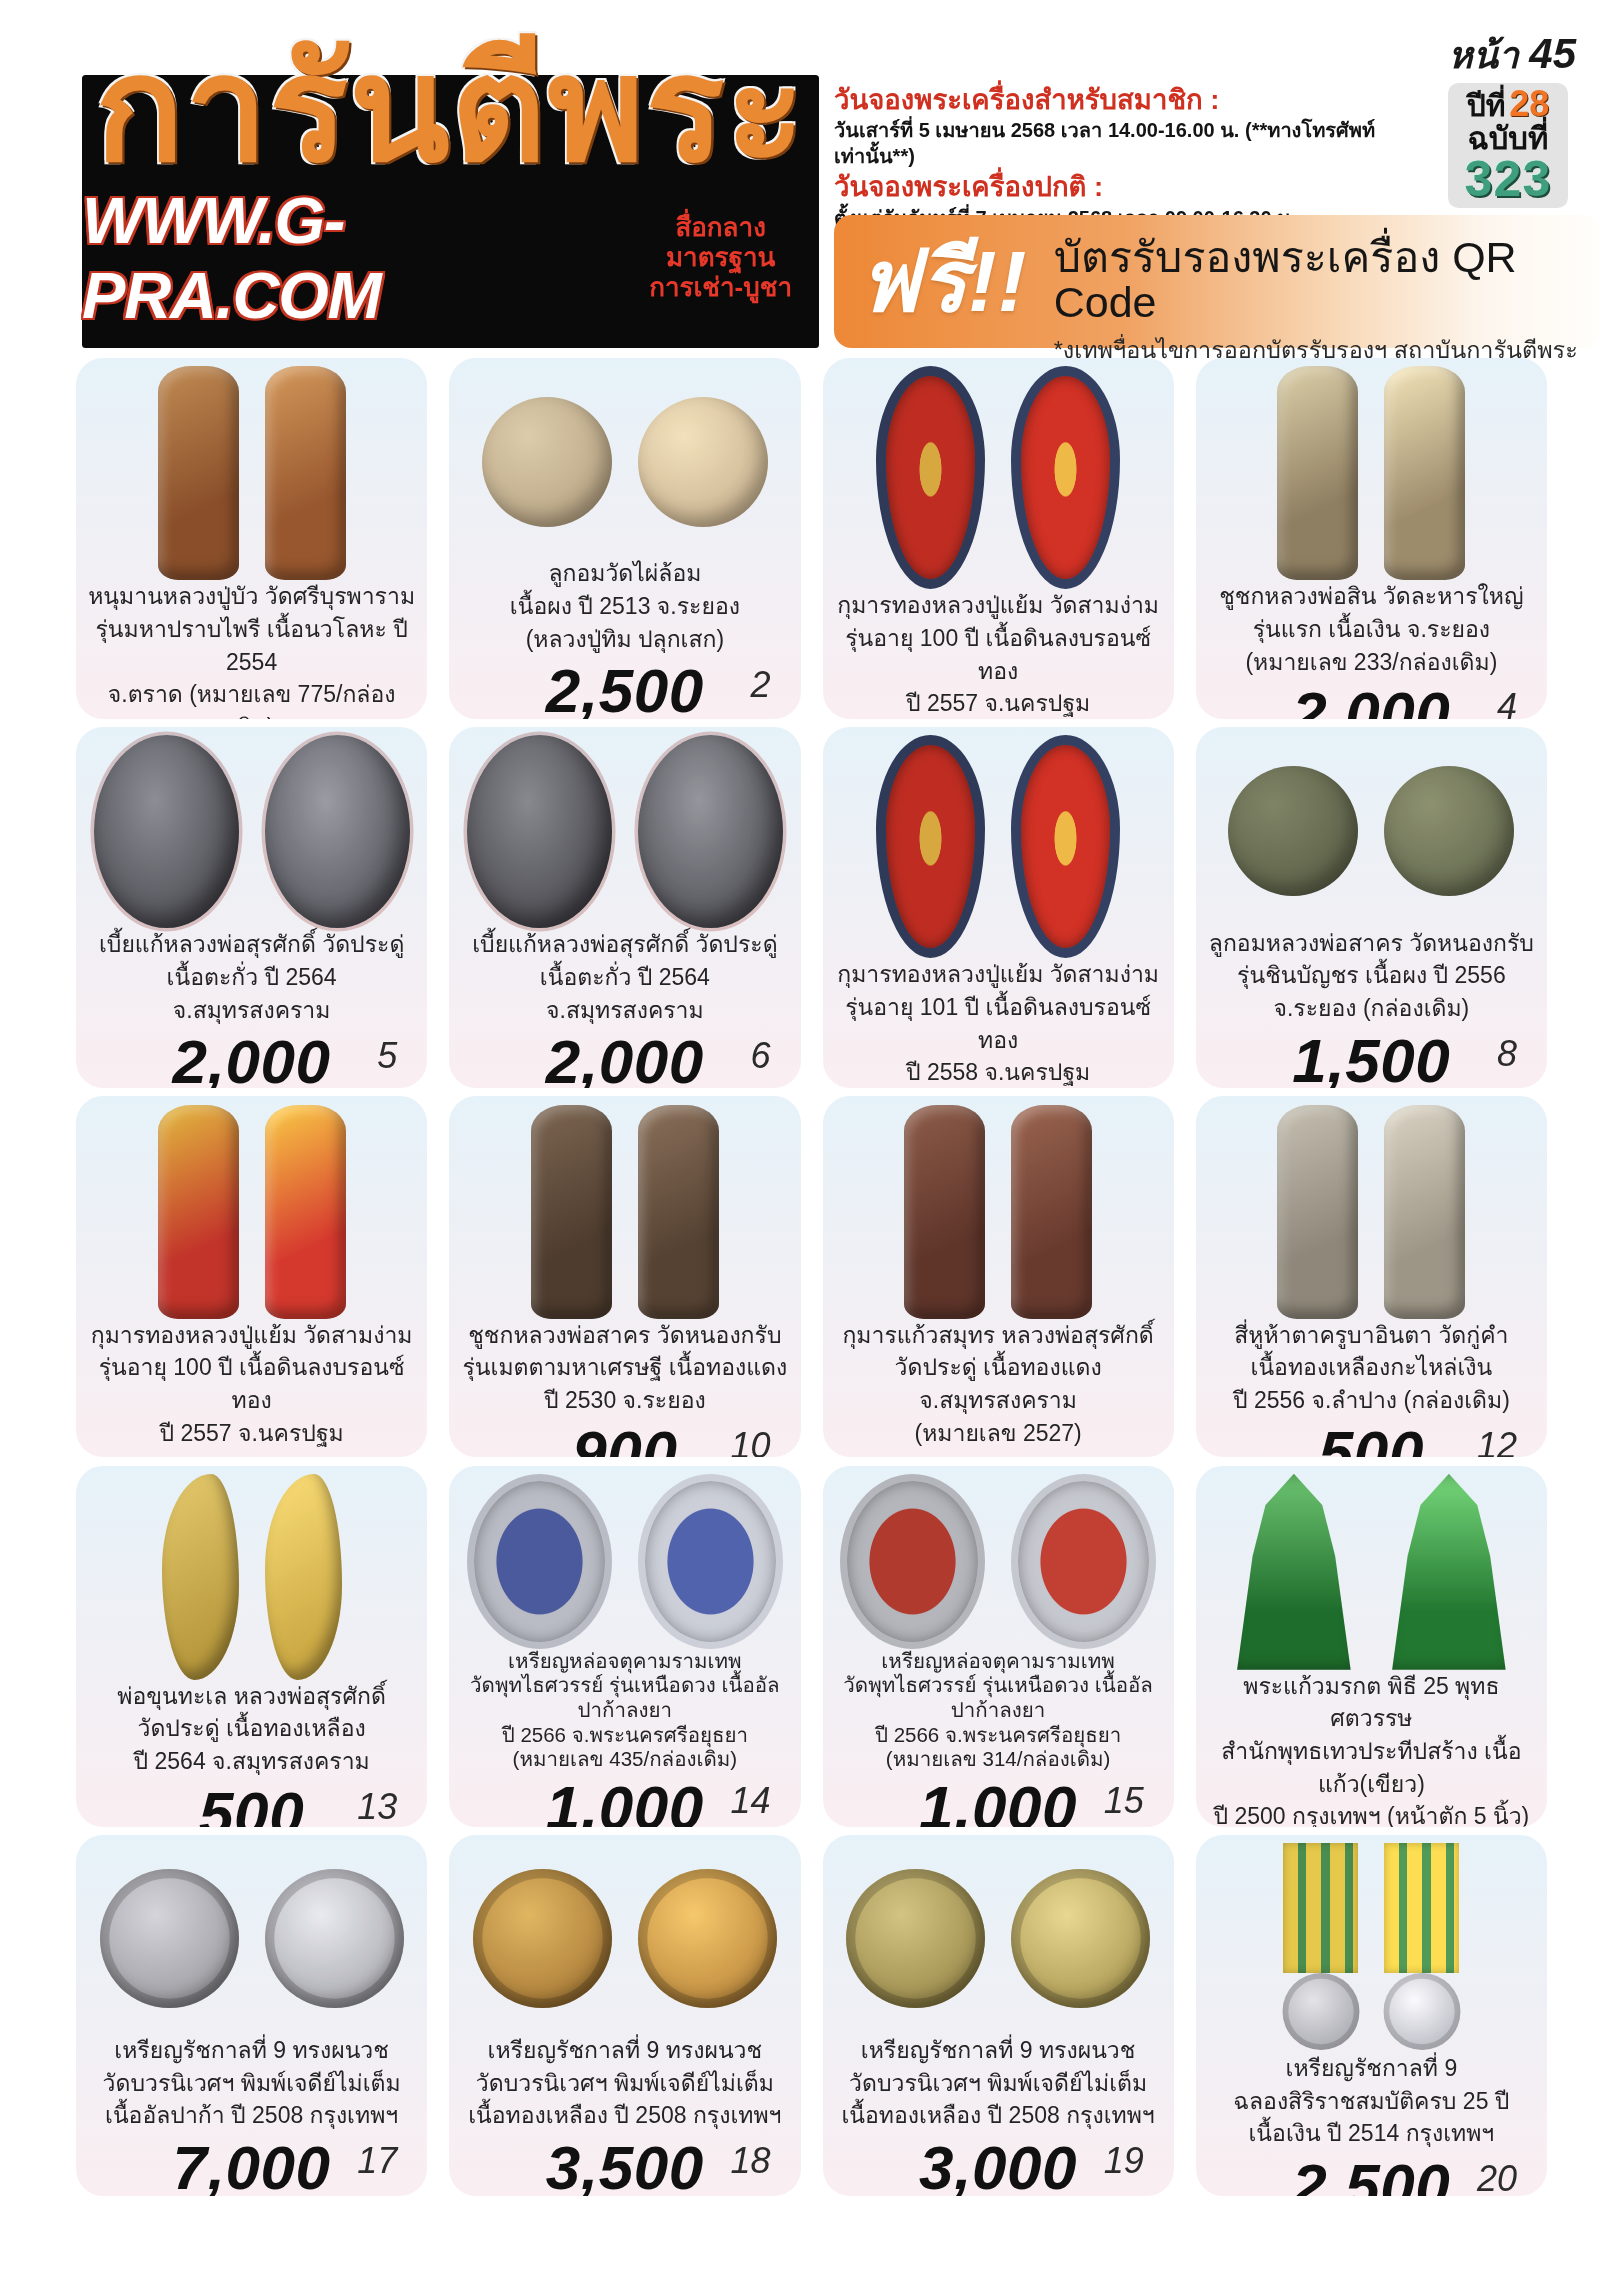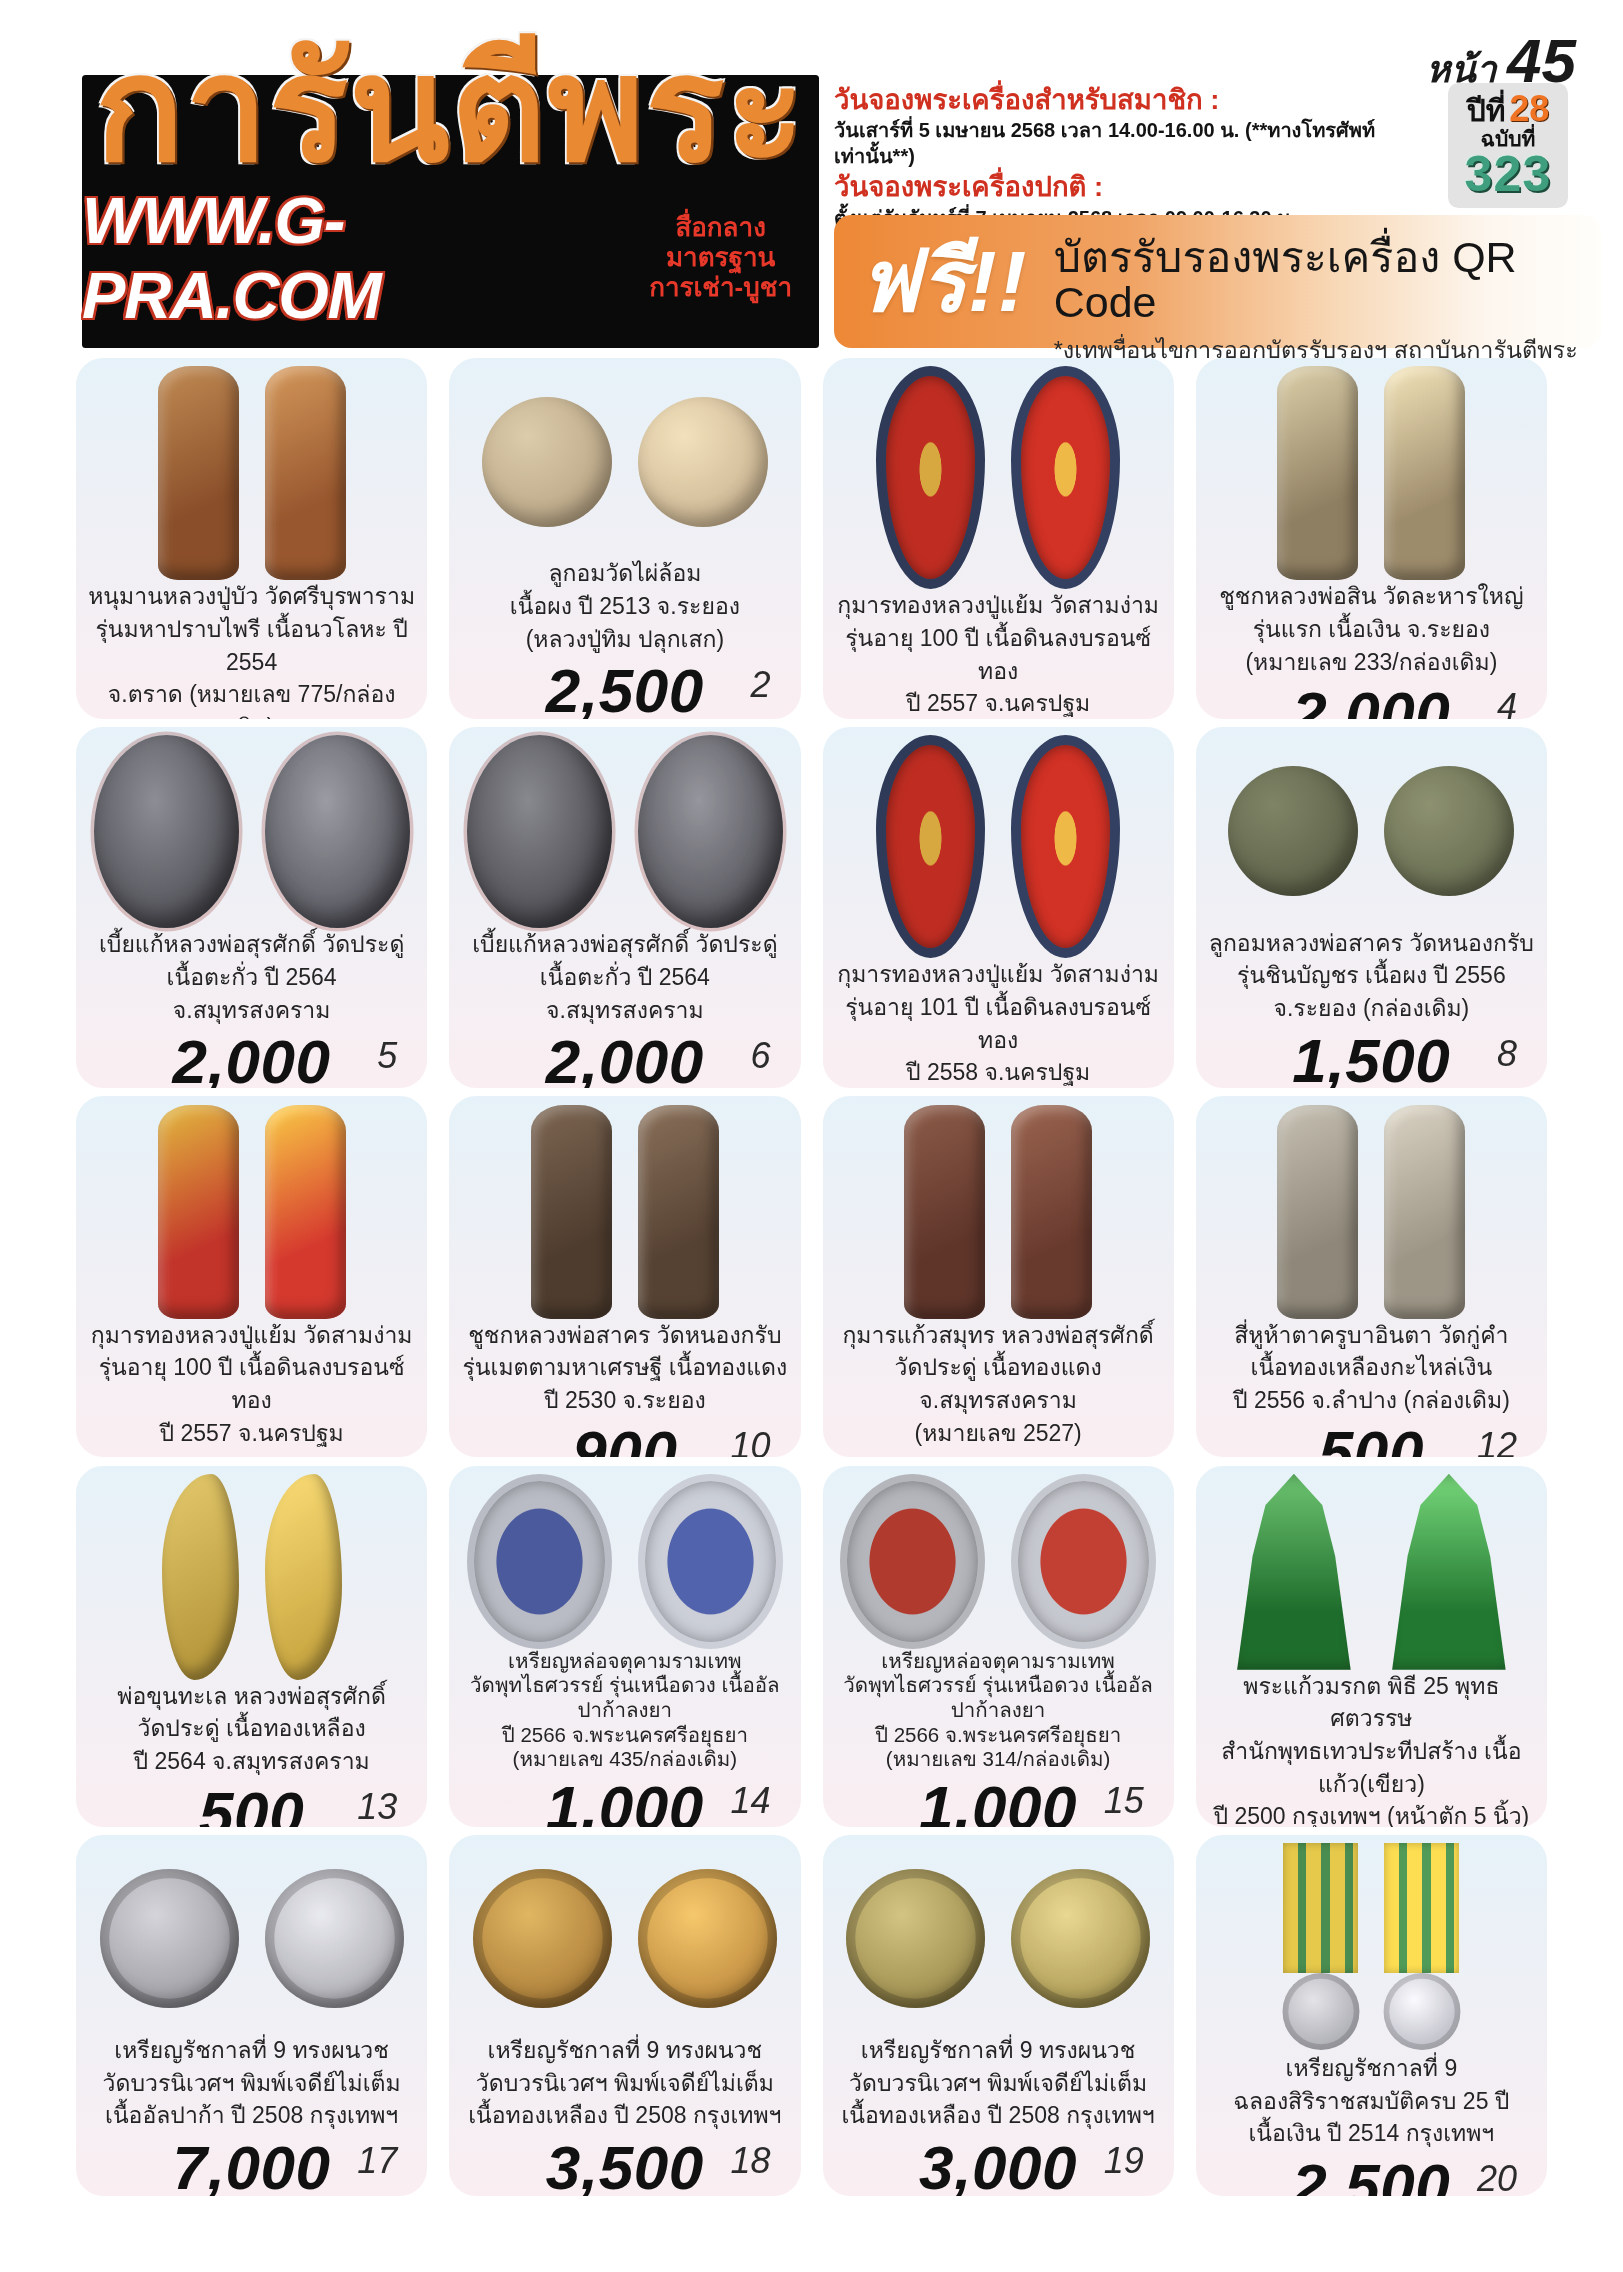--- a/index.html
+++ b/index.html
@@ -2,41 +2,41 @@
 <html lang="th" style="font-size:9.3px"><head>
 <meta charset="utf-8">
 <style>
   html,body{margin:0;padding:0;background:#ffffff;}
   body{font-family:"Liberation Sans","DejaVu Sans",sans-serif;}
   #page{position:relative;width:1623px;height:2273px;background:#ffffff;overflow:hidden;}
 
   
   .page-num{position:absolute;top:24.5px;right:47px;color:#1a1a1a;font-style:italic;font-weight:700;white-space:nowrap;}
   .page-num .lbl{font-size:37px;}
-  .page-num .num{font-size:62px;margin-left:10.5px;}
+  .page-num .num{font-size:42px;margin-left:10.5px;}
 
   .logo-box{position:absolute;left:82px;top:75px;width:737px;height:273px;background:#0a0a0a;border-radius:3.5px;
             display:flex;flex-direction:column;align-items:center;justify-content:flex-end;padding-bottom:15px;box-sizing:border-box;}
   .logo-title{font-size:147px;line-height:0.95;font-weight:700;color:#e98a33;
               text-shadow:2.3px 2.3px 0 #7a3d10,-1.8px -1.8px 0 #f4f4f4,1.8px -1.8px 0 #f4f4f4,-1.8px 1.8px 0 #f4f4f4;
               letter-spacing:1.2px;}
   .logo-bottom{display:flex;align-items:center;gap:7px;margin-top:3px;}
   .logo-url{font-size:65px;font-weight:700;font-style:italic;color:#ffffff;letter-spacing:-1.2px;
             text-shadow:2.3px 2.3px 0 #c23420,-2.3px -2.3px 0 #c23420,2.3px -2.3px 0 #c23420,-2.3px 2.3px 0 #c23420,0 2.3px 0 #c23420,0 -2.3px 0 #c23420,2.3px 0 0 #c23420,-2.3px 0 0 #c23420;}
   .logo-tagline{color:#e8382a;font-weight:700;font-size:26px;line-height:1.15;text-align:center;}
 
   .booking{position:absolute;left:834px;top:83px;width:596px;}
   .booking .red{color:#d0301f;font-weight:700;font-size:27.5px;line-height:1.25;}
   .booking .blk{color:#141414;font-weight:700;font-size:20px;line-height:1.3;margin-bottom:1px;}
 
   .issue-box{position:absolute;left:1448px;top:83px;width:120px;height:125px;background:#e3e3e3;border-radius:10.5px;
              display:flex;flex-direction:column;align-items:center;justify-content:center;line-height:1.02;}
   .issue-box .row1{font-size:30px;font-weight:700;color:#111;white-space:nowrap;}
   .issue-box .row1 .yr{color:#f07424;font-size:36px;text-shadow:1.2px 1.2px 0 #5a2a08;margin-left:3.5px;margin-top:39px;}
-  .issue-box .row2{font-size:21px;font-weight:700;color:#111;}
+  .issue-box .row2{font-size:31px;font-weight:700;color:#111;}
   .issue-box .row3{font-size:50px;font-weight:700;color:#3f9e7e;letter-spacing:1.2px;
                    text-shadow:1.8px 1.8px 0 #1d4d3a,-1.2px -1.2px 0 #d8ece2;}
 
   .promo{position:absolute;left:834px;top:215px;width:767px;height:133px;border-radius:17.5px;
          background:linear-gradient(90deg,#ed8836 0%,#f0a262 38%,#f8d9b8 66%,#fdf6ee 85%,#fffefb 100%);
          display:flex;align-items:center;box-sizing:border-box;padding-left:24.5px;}
   .promo-free{color:#ffffff;font-size:86px;font-weight:700;font-style:italic;line-height:0.9;letter-spacing:1.2px;
               text-shadow:0 1.8px 3.5px rgba(120,60,0,.25);}
   .promo-texts{margin-left:26px;display:flex;flex-direction:column;gap:5.8px;margin-top:40px;}
   .promo-title{color:#161616;font-size:43px;line-height:1.05;}

